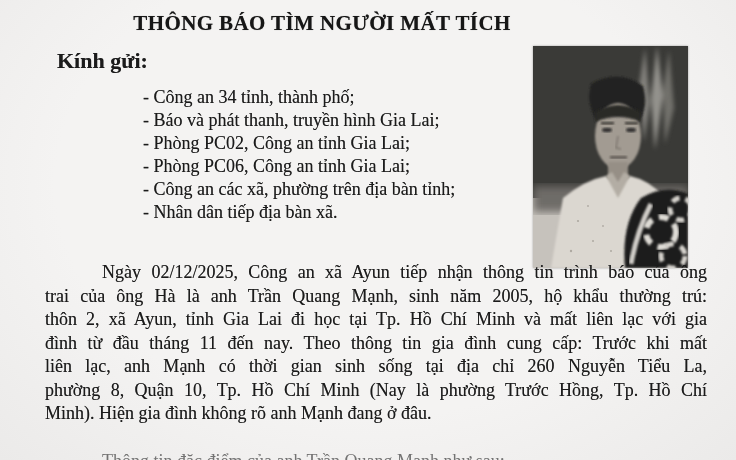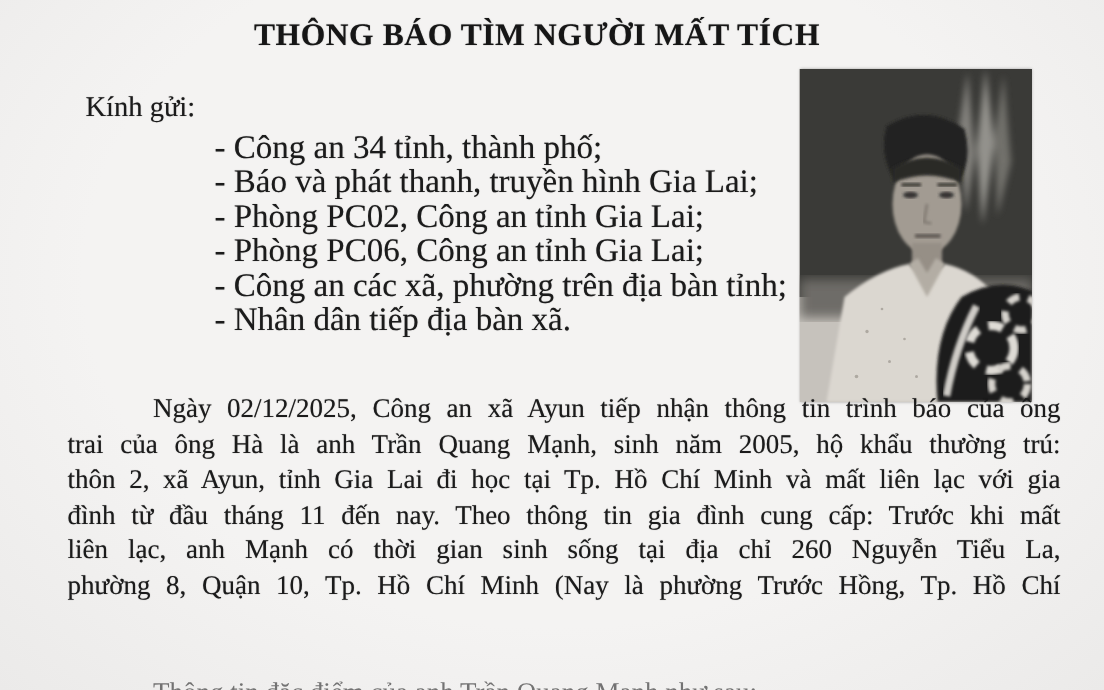--- a/index.html
+++ b/index.html
@@ -12,30 +12,30 @@
     font-family:"Liberation Serif","DejaVu Serif",serif;
     color:#1b1b1b;
   }
   .doc-title{
     position:absolute;top:11px;left:0;width:644px;
     text-align:center;
     font-size:21px;font-weight:bold;
     letter-spacing:0.4px;
     color:#161616;
     text-shadow:0 0 0.7px rgba(20,20,20,.55);
-    margin-left:36px;
   }
   .salutation{
-    position:absolute;left:57px;top:61px;
-    font-size:19px;
+    position:absolute;left:57px;top:48px;
+    font-size:22px;
     text-shadow:0 0 0.6px rgba(20,20,20,.5);
+    font-weight:bold;
   }
   .recipient-list{
     position:absolute;left:143px;top:86px;
-    font-size:22px;line-height:23px;
+    font-size:18px;line-height:23px;
     text-shadow:0 0 0.6px rgba(20,20,20,.5);
   }
   .recipient-line{white-space:nowrap;}
   .photo-frame{
     position:absolute;left:533px;top:46px;
     width:155px;height:222px;
     box-shadow:0 0 2px rgba(0,0,0,.35);
   }
   .photo-frame svg{display:block;width:155px;height:222px;}
   .body-text{
@@ -140,17 +140,18 @@
     </svg>
   </div>
 
   <div class="body-text">
     <div class="body-line first">Ngày 02/12/2025, Công an xã Ayun tiếp nhận thông tin trình báo của ông</div>
     <div class="body-line">trai của ông Hà là anh Trần Quang Mạnh, sinh năm 2005, hộ khẩu thường trú:</div>
     <div class="body-line">thôn 2, xã Ayun, tỉnh Gia Lai đi học tại Tp. Hồ Chí Minh và mất liên lạc với gia</div>
     <div class="body-line">đình từ đầu tháng 11 đến nay. Theo thông tin gia đình cung cấp: Trước khi mất</div>
     <div class="body-line">liên lạc, anh Mạnh có thời gian sinh sống tại địa chỉ 260 Nguyễn Tiểu La,</div>
     <div class="body-line">phường 8, Quận 10, Tp. Hồ Chí Minh (Nay là phường Trước Hồng, Tp. Hồ Chí</div>
+    <div class="body-line last">Minh). Hiện gia đình không rõ anh Mạnh đang ở đâu.</div>
   </div>
 
   <div class="cutoff-line">Thông tin đặc điểm của anh Trần Quang Mạnh như sau:</div>
 
 </div>
 
 </body></html>

